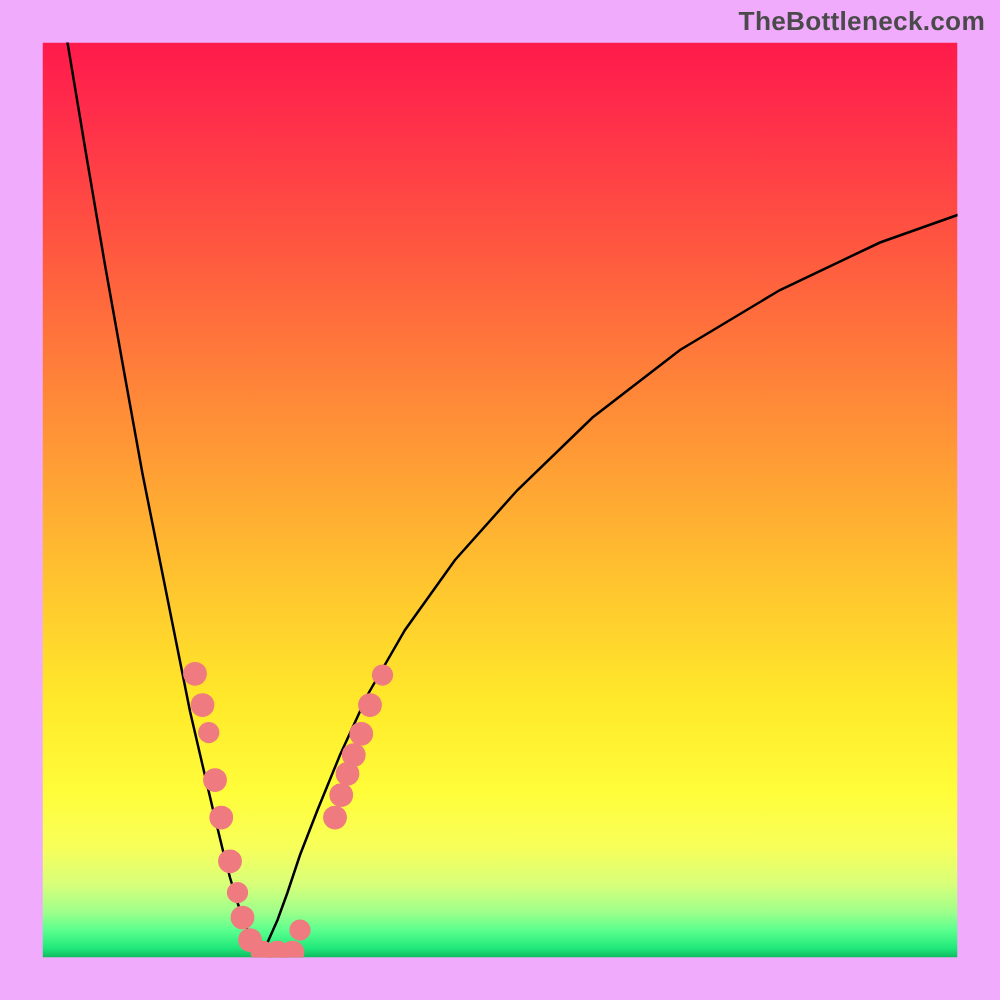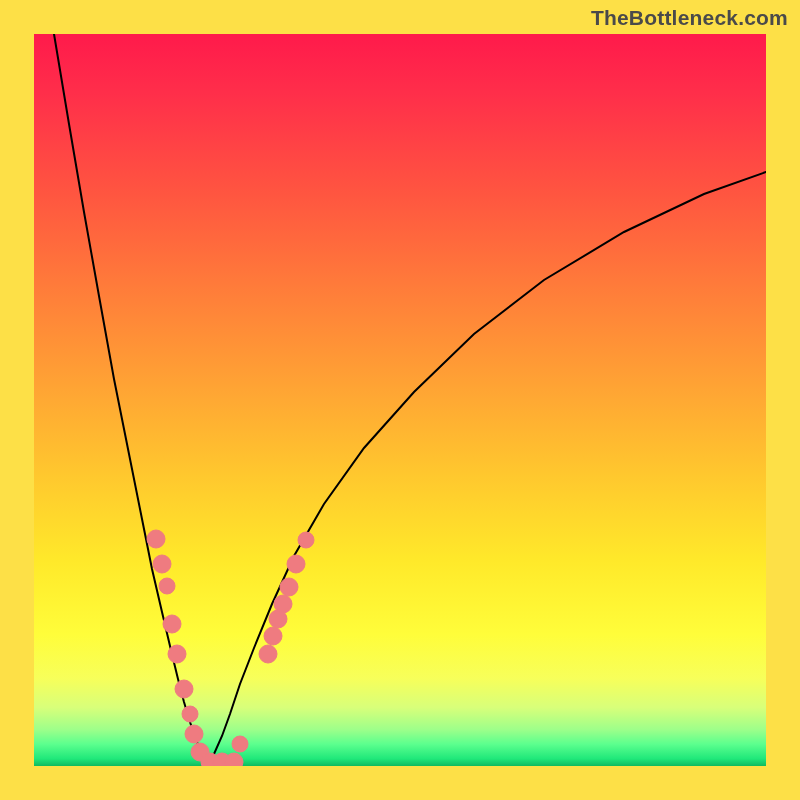--- a/index.html
+++ b/index.html
@@ -8,21 +8,21 @@
     width: 800px;
     height: 800px;
     overflow: hidden;
     background: #000;
     font-family: Arial, Helvetica, sans-serif;
   }
   .frame {
     position: absolute;
     left: 0; top: 0;
     width: 800px; height: 800px;
-    background: #fde047;
+    background: #f0abfc;
   }
   .plot {
     position: absolute;
     left: 34px;
     top: 34px;
     width: 732px;
     height: 732px;
     overflow: hidden;
   }
   .gradient {

